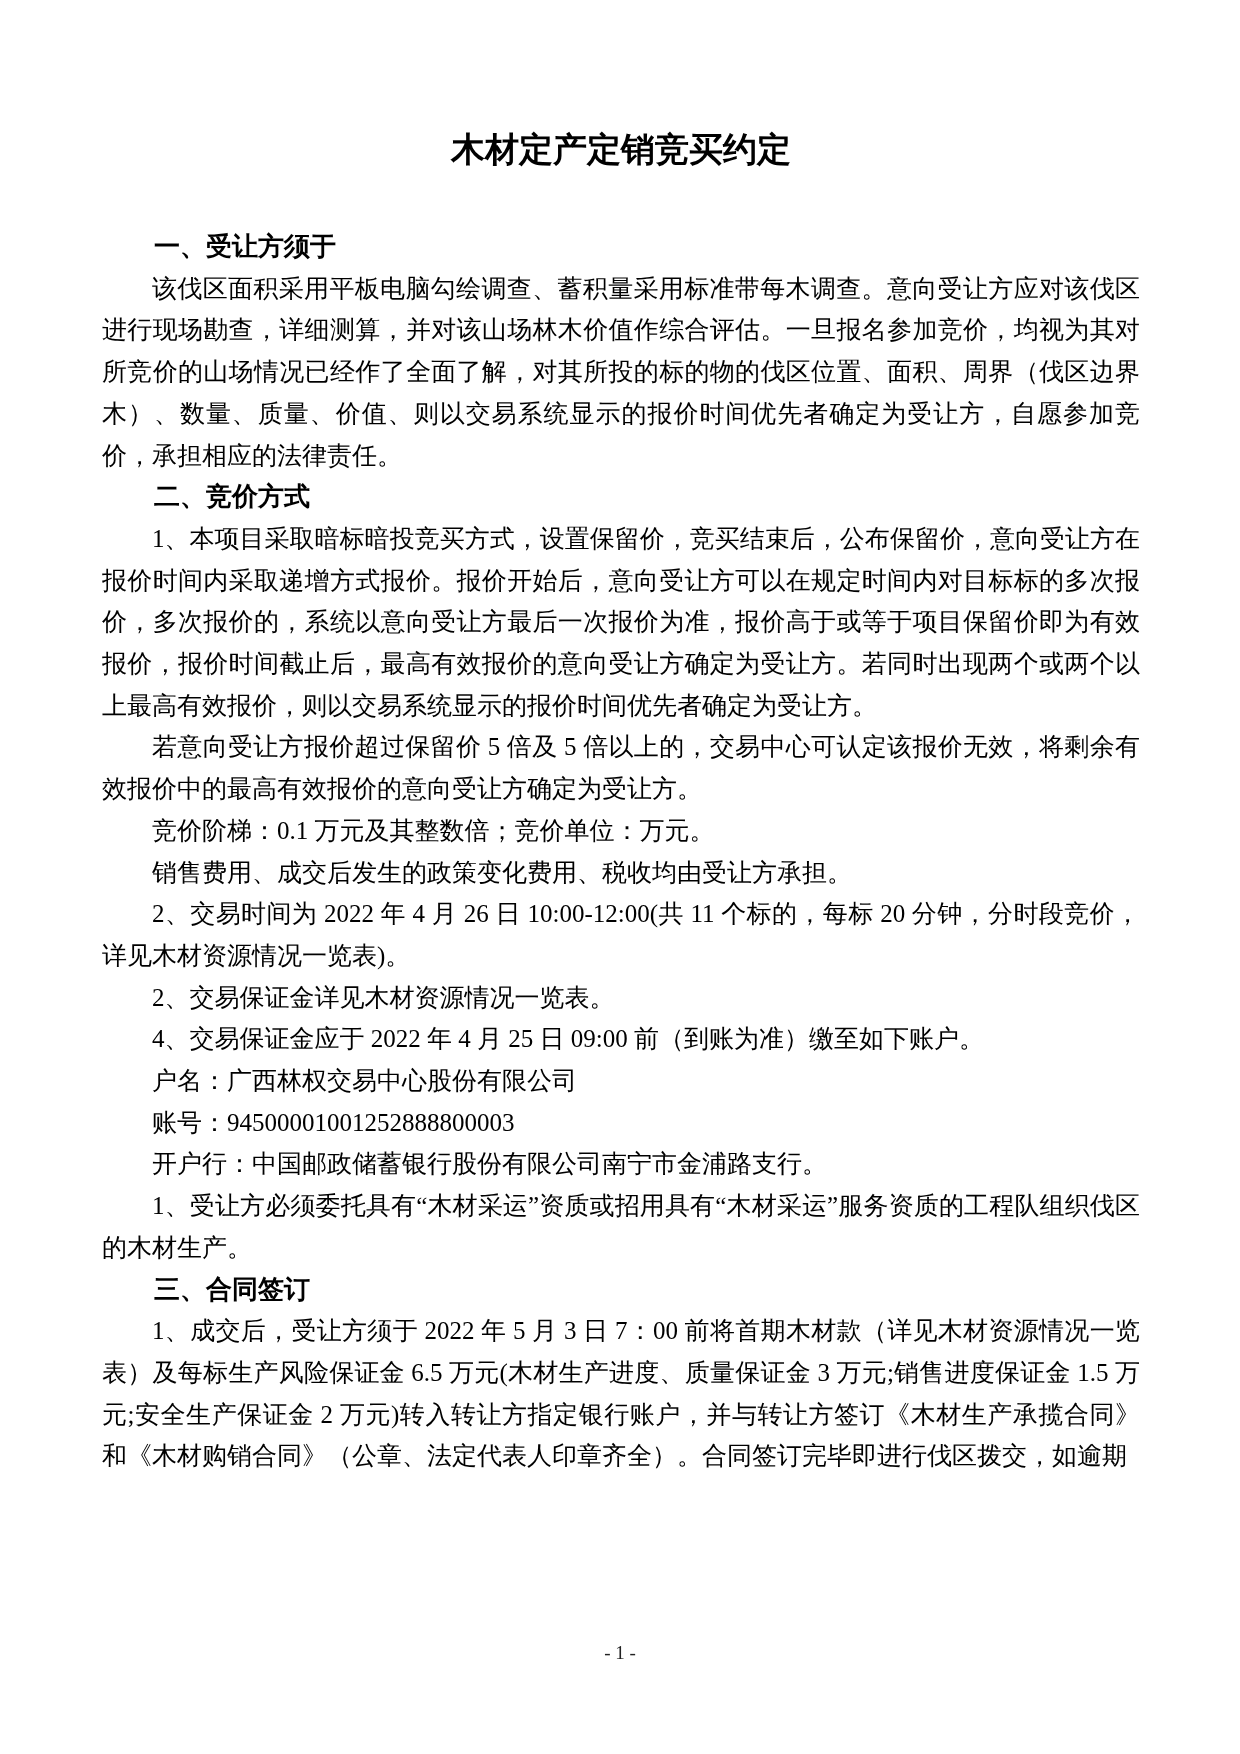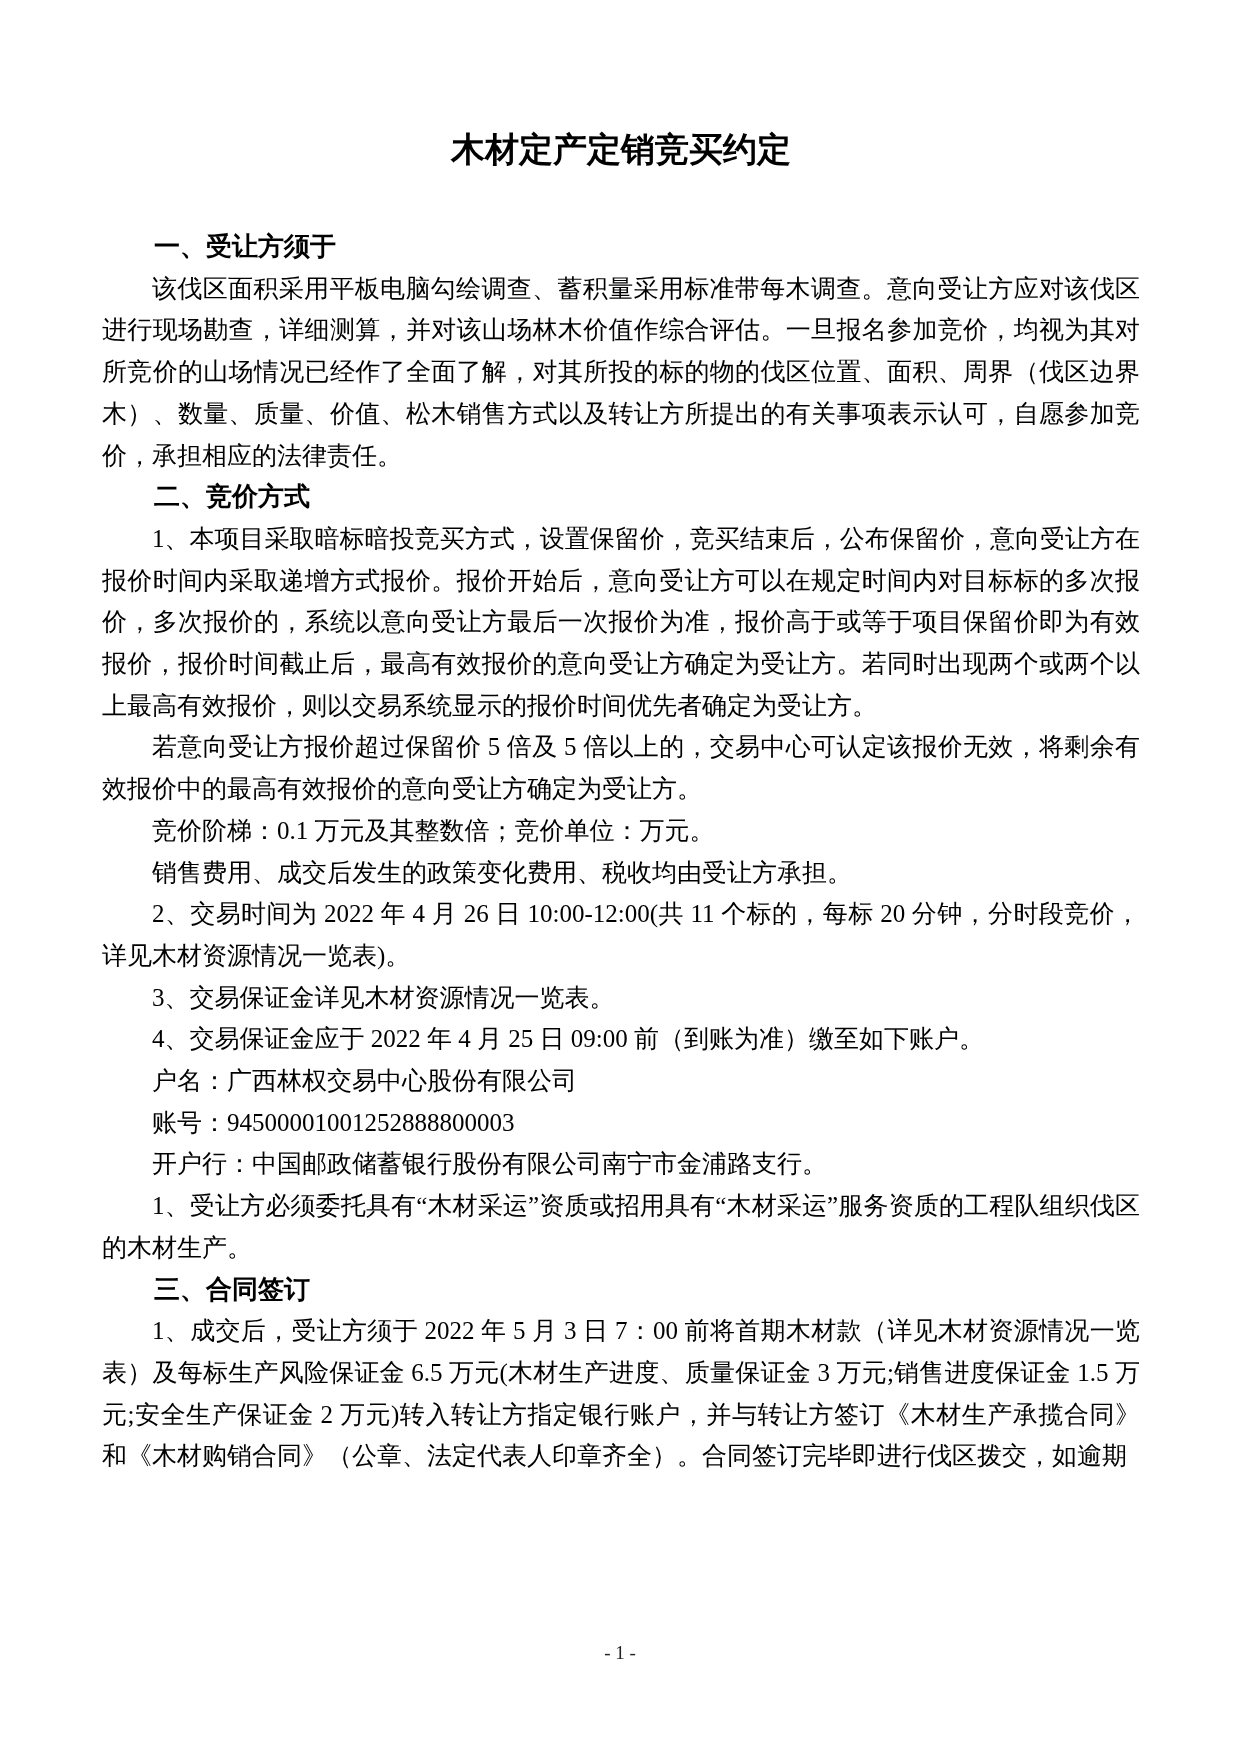--- a/index.html
+++ b/index.html
@@ -55,29 +55,29 @@
   }
 </style>
 </head>
 <body>
 
 <div class="page">
   <h1 class="title">木材定产定销竞买约定</h1>
 
 
   <h2 class="heading">一、受让方须于</h2>
-  <p class="para">该伐区面积采用平板电脑勾绘调查、蓄积量采用标准带每木调查。意向受让方应对该伐区进行现场勘查，详细测算，并对该山场林木价值作综合评估。一旦报名参加竞价，均视为其对所竞价的山场情况已经作了全面了解，对其所投的标的物的伐区位置、面积、周界（伐区边界木）、数量、质量、价值、松木销售方式以及转让方所提出的有关事项表示认可，自愿参加竞价，承担相应的法律责任。</p>
+  <p class="para">该伐区面积采用平板电脑勾绘调查、蓄积量采用标准带每木调查。意向受让方应对该伐区进行现场勘查，详细测算，并对该山场林木价值作综合评估。一旦报名参加竞价，均视为其对所竞价的山场情况已经作了全面了解，对其所投的标的物的伐区位置、面积、周界（伐区边界木）、数量、质量、价值、则以交易系统显示的报价时间优先者确定为受让方，自愿参加竞价，承担相应的法律责任。</p>
 
   <h2 class="heading">二、竞价方式</h2>
   <p class="para">1、本项目采取暗标暗投竞买方式，设置保留价，竞买结束后，公布保留价，意向受让方在报价时间内采取递增方式报价。报价开始后，意向受让方可以在规定时间内对目标标的多次报价，多次报价的，系统以意向受让方最后一次报价为准，报价高于或等于项目保留价即为有效报价，报价时间截止后，最高有效报价的意向受让方确定为受让方。若同时出现两个或两个以上最高有效报价，则以交易系统显示的报价时间优先者确定为受让方。</p>
   <p class="para">若意向受让方报价超过保留价 5 倍及 5 倍以上的，交易中心可认定该报价无效，将剩余有效报价中的最高有效报价的意向受让方确定为受让方。</p>
   <p class="para">竞价阶梯：0.1 万元及其整数倍；竞价单位：万元。</p>
   <p class="para">销售费用、成交后发生的政策变化费用、税收均由受让方承担。</p>
   <p class="para">2、交易时间为 2022 年 4 月 26 日 10:00-12:00(共 11 个标的，每标 20 分钟，分时段竞价，详见木材资源情况一览表)。</p>
-  <p class="para">3、交易保证金详见木材资源情况一览表。</p>
+  <p class="para">2、交易保证金详见木材资源情况一览表。</p>
   <p class="para">4、交易保证金应于 2022 年 4 月 25 日 09:00 前（到账为准）缴至如下账户。</p>
   <p class="para">户名：广西林权交易中心股份有限公司</p>
   <p class="para">账号：94500001001252888800003</p>
   <p class="para">开户行：中国邮政储蓄银行股份有限公司南宁市金浦路支行。</p>
   <p class="para">1、受让方必须委托具有“木材采运”资质或招用具有“木材采运”服务资质的工程队组织伐区的木材生产。</p>
 
   <h2 class="heading">三、合同签订</h2>
   <p class="para">1、成交后，受让方须于 2022 年 5 月 3 日 7：00 前将首期木材款（详见木材资源情况一览表）及每标生产风险保证金 6.5 万元(木材生产进度、质量保证金 3 万元;销售进度保证金 1.5 万元;安全生产保证金 2 万元)转入转让方指定银行账户，并与转让方签订《木材生产承揽合同》和《木材购销合同》（公章、法定代表人印章齐全）。合同签订完毕即进行伐区拨交，如逾期</p>
 
   <div class="footer">- 1 -</div>

